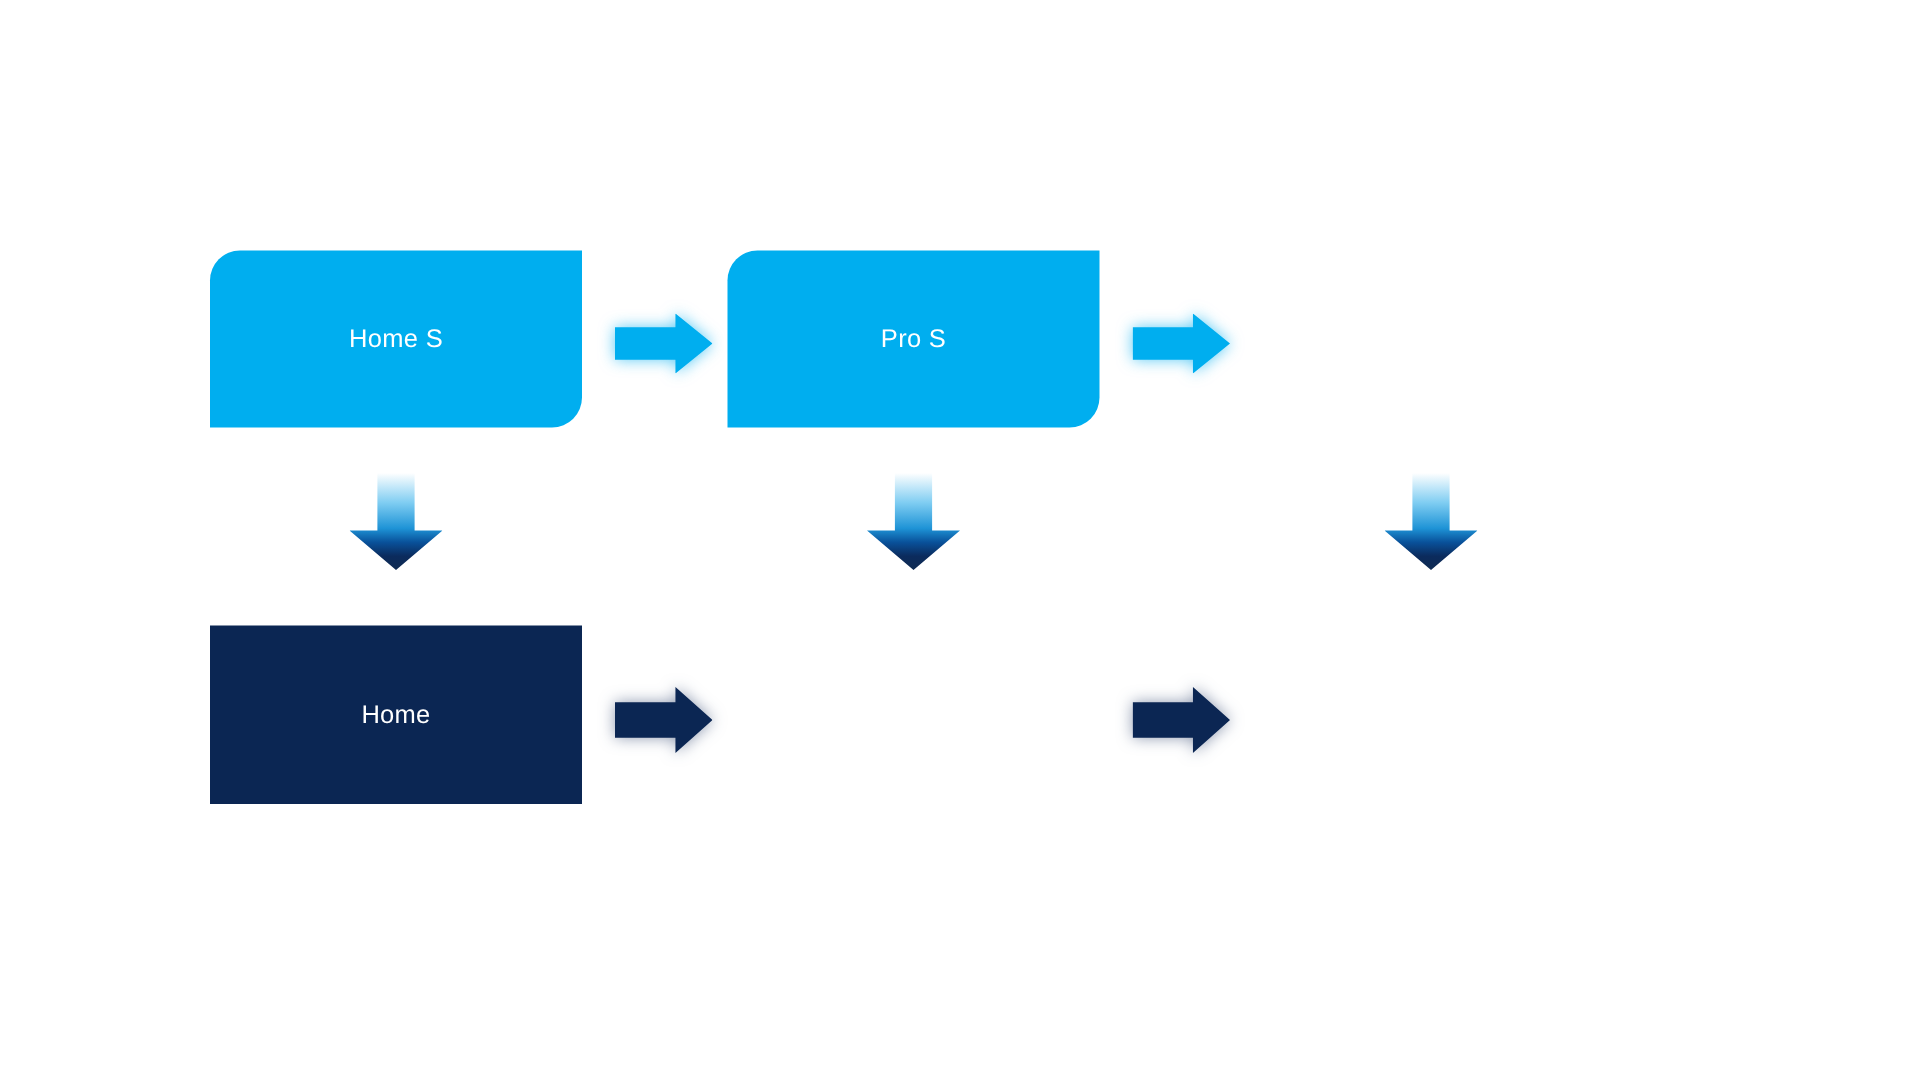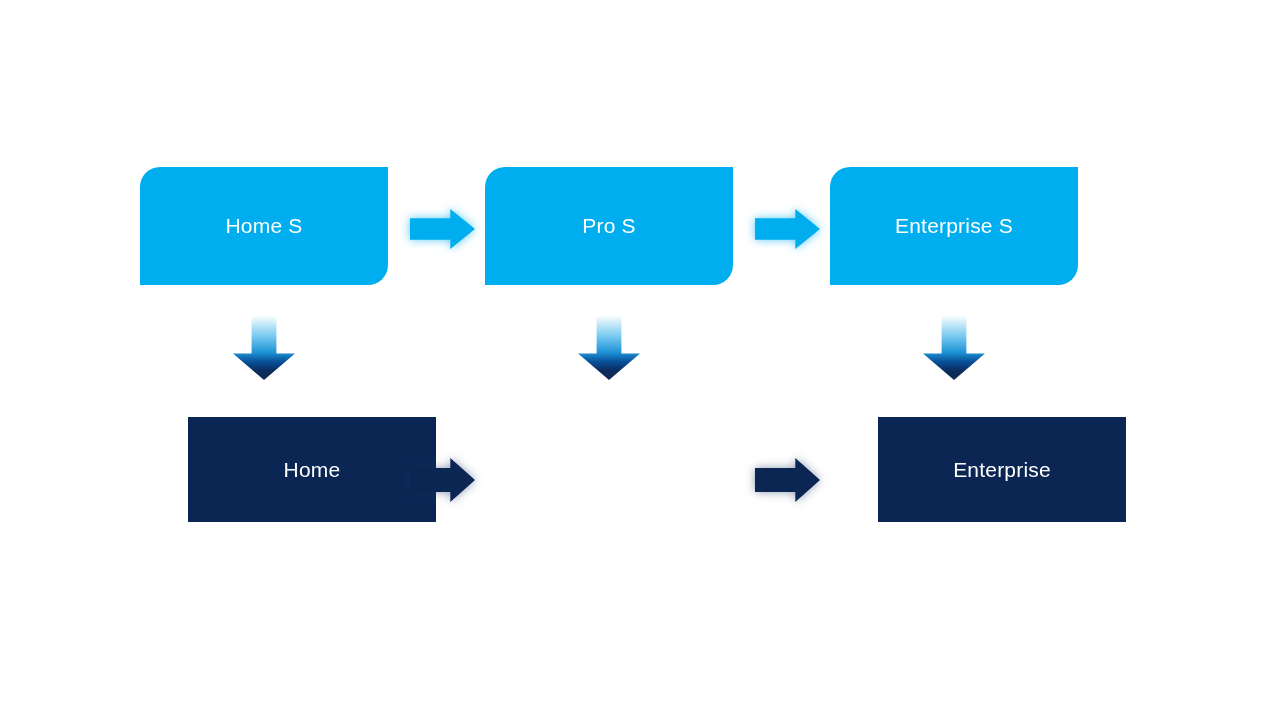--- a/index.html
+++ b/index.html
@@ -20,30 +20,29 @@
     text-align: center;
   }
   .box.top {
     top: 167px;
     height: 118px;
     background: var(--top-box, #00aeef);
     border-radius: 20px 0 20px 0;
   }
   .box.bottom {
     top: 417px;
-    height: 105px;
+    height: 119px;
     background: var(--bottom-box, #0b2653);
-    margin-left: 48px;
   }
   .c0 { left: 140px; }
   .c1 { left: 485px; text-align: right; }
   .c2 { left: 830px; }
   .label {
     color: var(--label-text, #ffffff);
-    font-size: 21px;
+    font-size: 17px;
     font-weight: 400;
     letter-spacing: 0.2px;
   }
   
   .down-arrow {
     position: absolute;
     top: 314px;
     width: 62px;
     height: 66px;
     background: var(--down-grad, linear-gradient(180deg,#ffffff,#1887cd,#0b2a5d));
@@ -73,29 +72,23 @@
 <body>
 
 <div class="canvas" style="--bg: #ffffff; --top-box: #00aeef; --bottom-box: #0b2653; --label-text: #ffffff; --arrow-light: #00aeef; --arrow-dark: #0b2653; --down-grad: linear-gradient(180deg,#ffffff 2%,#7fcdf2 32%,#1e93d6 58%,#09519a 72%,#0b2b5d 86%,#102b52 100%);">
 
   <div class="box top c0">
     <span class="label">Home S</span>
   </div>
   <div class="box top c1">
     <span class="label">Pro S</span>
   </div>
-  <div class="box top c2">
-    <span class="label">Enterprise S</span>
-  </div>
 
   <div class="box bottom c0">
     <span class="label">Home</span>
-  </div>
-  <div class="box bottom c2">
-    <span class="label">Enterprise</span>
   </div>
 
   <div class="down-arrow d0"></div>
   <div class="down-arrow d1"></div>
   <div class="down-arrow d2"></div>
 
   <div class="right-glow light r-top rx0">
     <div class="right-arrow"></div>
   </div>
   <div class="right-glow light r-top rx1">

